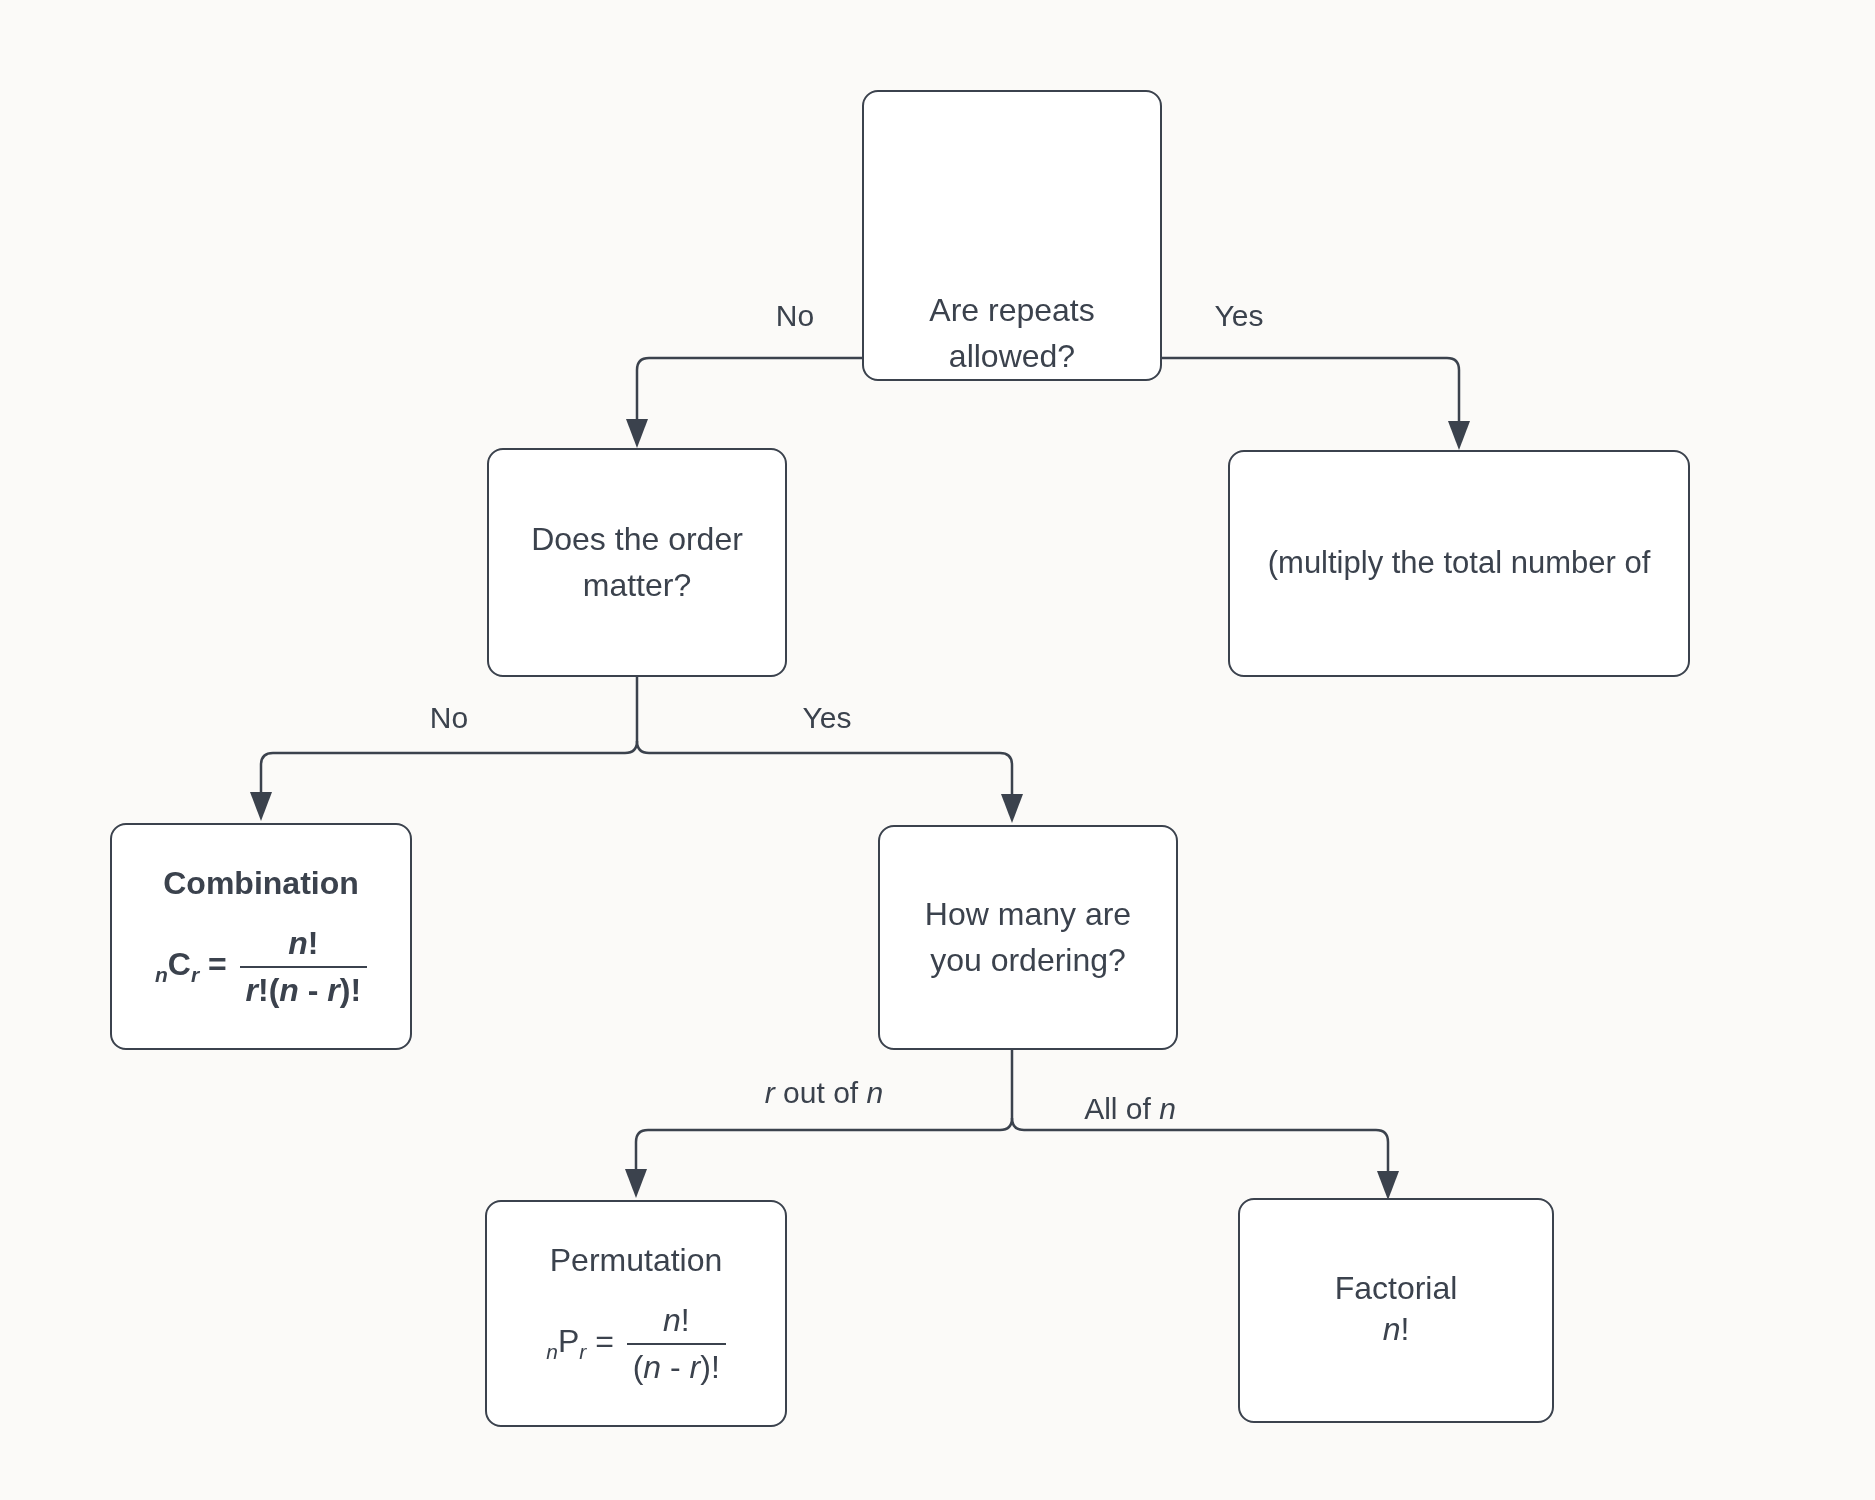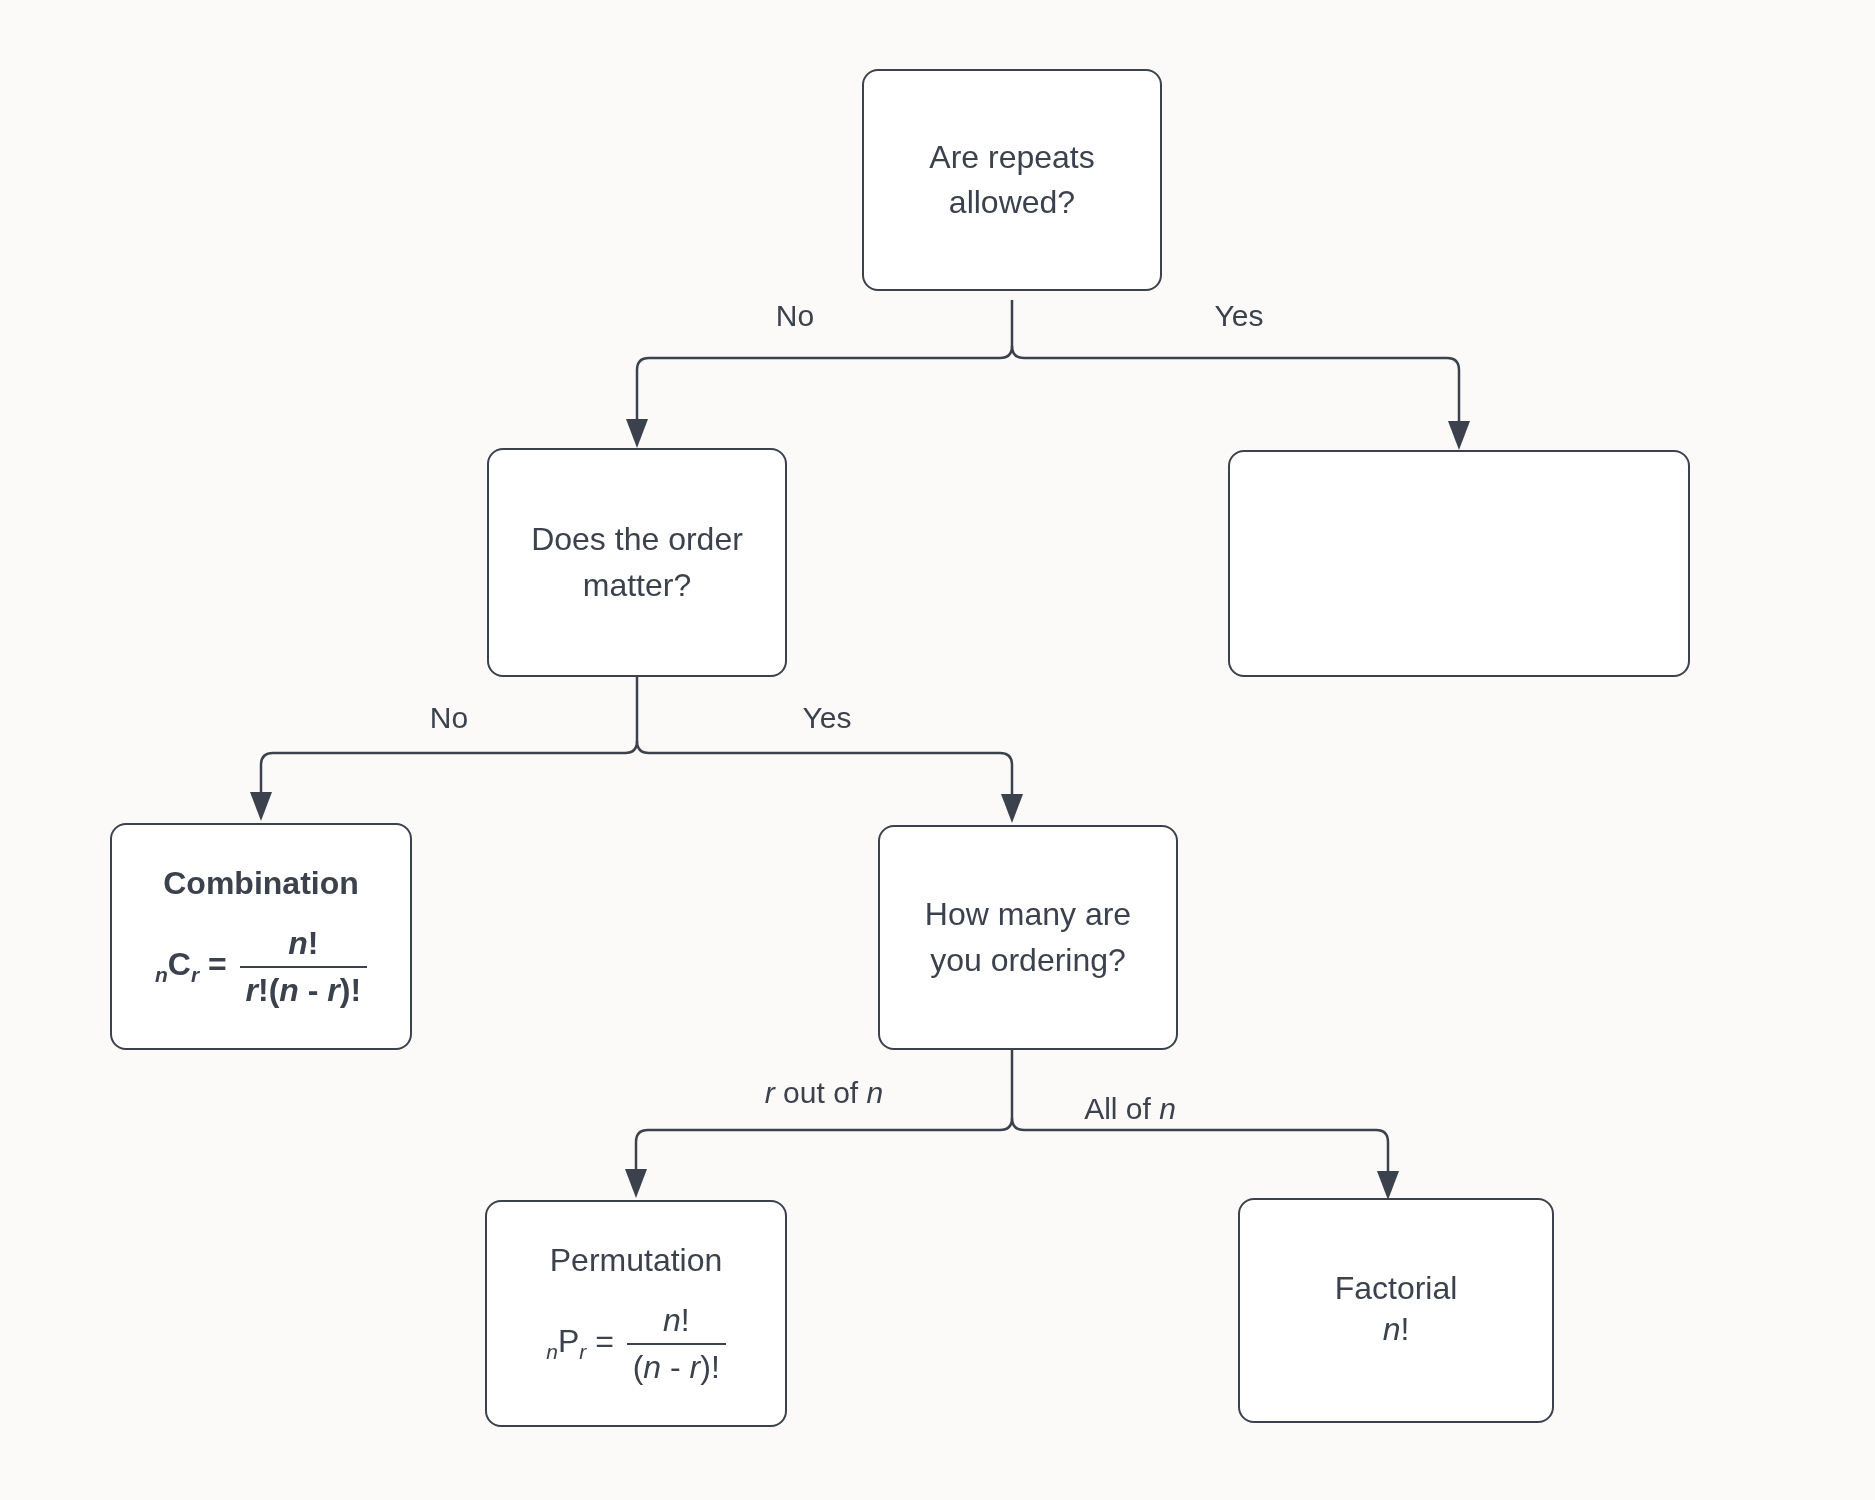--- a/index.html
+++ b/index.html
@@ -74,36 +74,37 @@
     <path d="M 637 741 Q 637 753 649 753 L 1000 753 Q 1012 753 1012 765 L 1012 799"></path>
     <polygon points="261,821 250,792 272,792"></polygon>
     <polygon points="1012,823 1001,794 1023,794"></polygon>
 
     <path d="M 1012 1050 L 1012 1118 Q 1012 1130 1000 1130 L 648 1130 Q 636 1130 636 1142 L 636 1174"></path>
     <path d="M 1012 1118 Q 1012 1130 1024 1130 L 1376 1130 Q 1388 1130 1388 1142 L 1388 1176"></path>
     <polygon points="636,1198 625,1169 647,1169"></polygon>
     <polygon points="1388,1200 1377,1171 1399,1171"></polygon>
   </svg>
 
-  <div class="node" style="left:862px;top:69px;width:300px;height:222px;">
+  <div class="node" style="left:862px;top:90px;width:300px;height:291px;justify-content:flex-end;">
     <div class="node-label">
         <div>Are repeats</div>
         <div>allowed?</div>
       </div>
   </div>
 
   <div class="node" style="left:487px;top:448px;width:300px;height:229px;">
     <div class="node-label">
         <div>Does the order</div>
         <div>matter?</div>
       </div>
   </div>
 
   <div class="node" style="left:1228px;top:450px;width:462px;height:227px;">
     <div class="node-label node-label-small">
+        <div>(multiply the total number of</div>
       </div>
   </div>
 
   <div class="node" style="left:110px;top:823px;width:302px;height:227px;font-weight:bold;">
     <div class="node-title">Combination</div>
     <div class="formula">
       <span class="formula-lhs"><span class="subscript" style="font-style: italic;">n</span><span>C</span><span class="subscript" style="font-style: italic;">r</span><span> = </span></span>
       <span class="frac">
         <span class="num"><span style="font-style: italic;">n</span><span>!</span></span>
         <span class="den"><span style="font-style: italic;">r</span><span>!(</span><span style="font-style: italic;">n</span><span> - </span><span style="font-style: italic;">r</span><span>)!</span></span>

